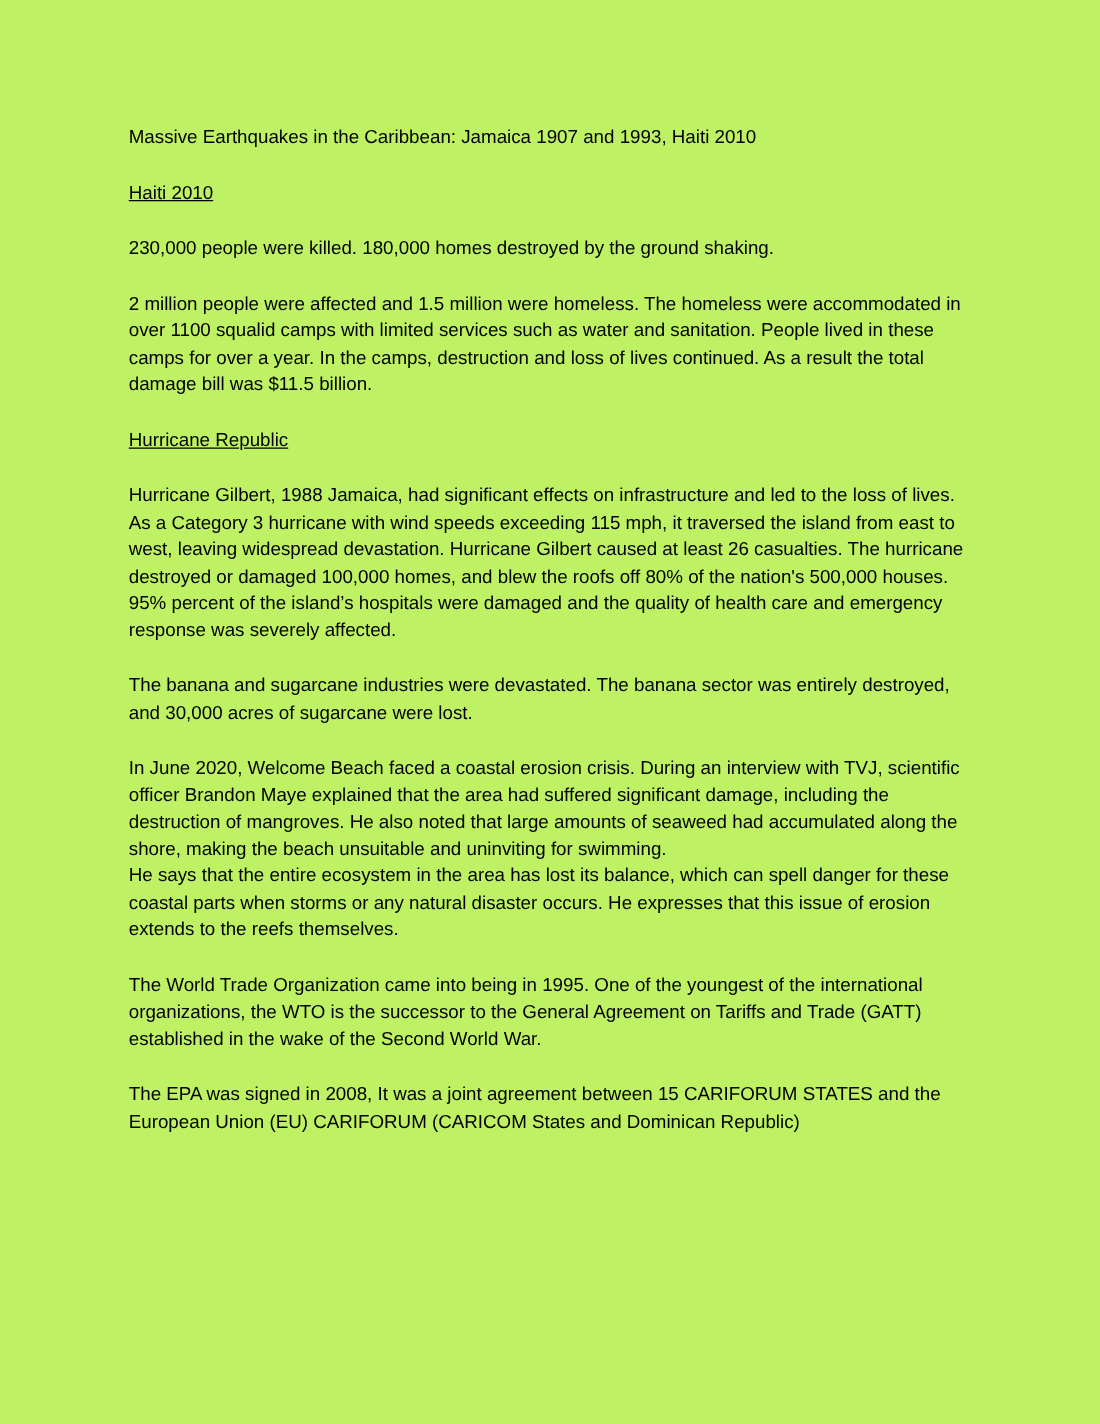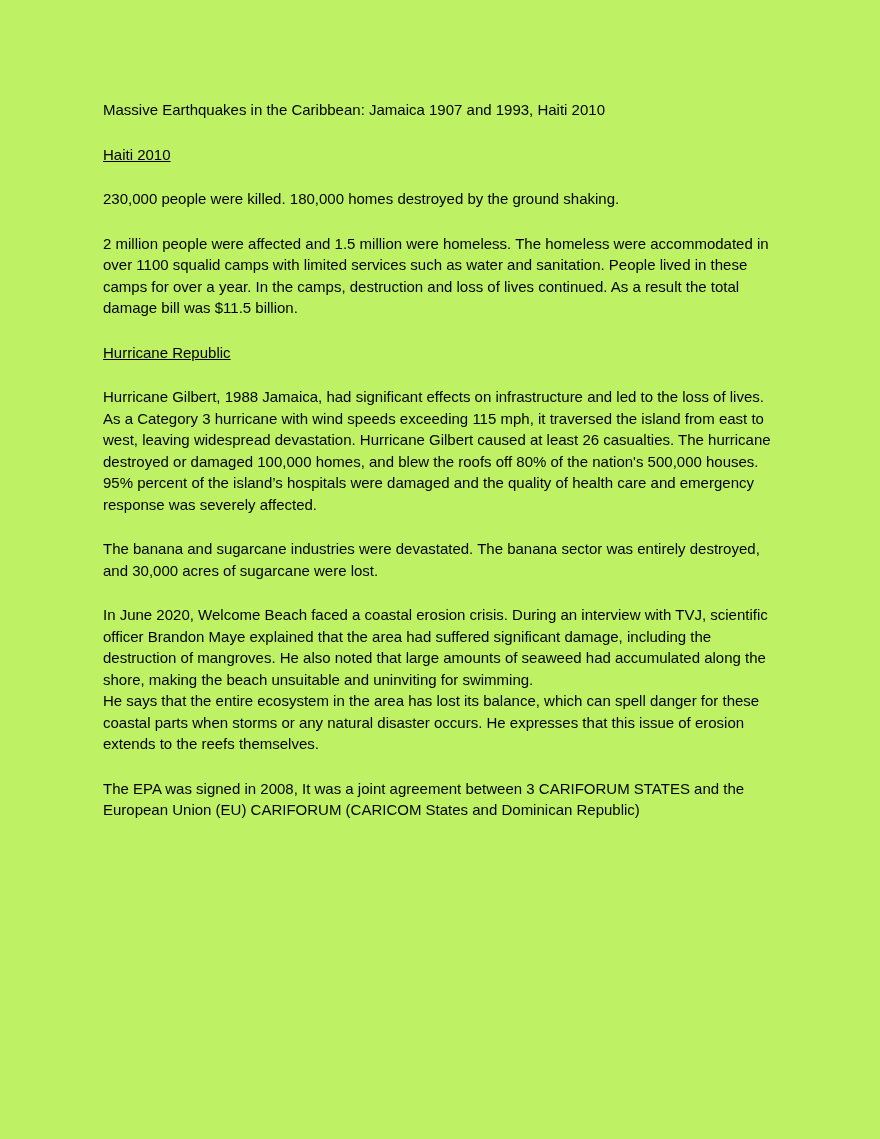--- a/index.html
+++ b/index.html
@@ -55,16 +55,17 @@
   <p class="doc-block doc-heading">Hurricane Republic</p>
 
   <p class="doc-block">Hurricane Gilbert, 1988 Jamaica, had significant effects on infrastructure and led to the loss of lives. As a Category 3 hurricane with wind speeds exceeding 115 mph, it traversed the island from east to west, leaving widespread devastation. Hurricane Gilbert caused at least 26 casualties. The hurricane destroyed or damaged 100,000 homes, and blew the roofs off 80% of the nation's 500,000 houses. 95% percent of the island’s hospitals were damaged and the quality of health care and emergency response was severely affected.</p>
 
   <p class="doc-block">The banana and sugarcane industries were devastated. The banana sector was entirely destroyed, and 30,000 acres of sugarcane were lost.</p>
 
 
   <p class="doc-block">In June 2020, Welcome Beach faced a coastal erosion crisis. During an interview with TVJ, scientific officer Brandon Maye explained that the area had suffered significant damage, including the destruction of mangroves. He also noted that large amounts of seaweed had accumulated along the shore, making the beach unsuitable and uninviting for swimming.
 He says that the entire ecosystem in the area has lost its balance, which can spell danger for these coastal parts when storms or any natural disaster occurs. He expresses that this issue of erosion extends to the reefs themselves.</p>
 
+  <p class="doc-block">The World Trade Organization came into being in 1995. One of the youngest of the international organizations, the WTO is the successor to the General Agreement on Tariffs and Trade (GATT) established in the wake of the Second World War.</p>
 
-  <p class="doc-block">The EPA was signed in 2008, It was a joint agreement between 3 CARIFORUM STATES and the European Union (EU) CARIFORUM (CARICOM States and Dominican Republic)</p>
+  <p class="doc-block">The EPA was signed in 2008, It was a joint agreement between 15 CARIFORUM STATES and the European Union (EU) CARIFORUM (CARICOM States and Dominican Republic)</p>
 
 </div>
 
 </body></html>

